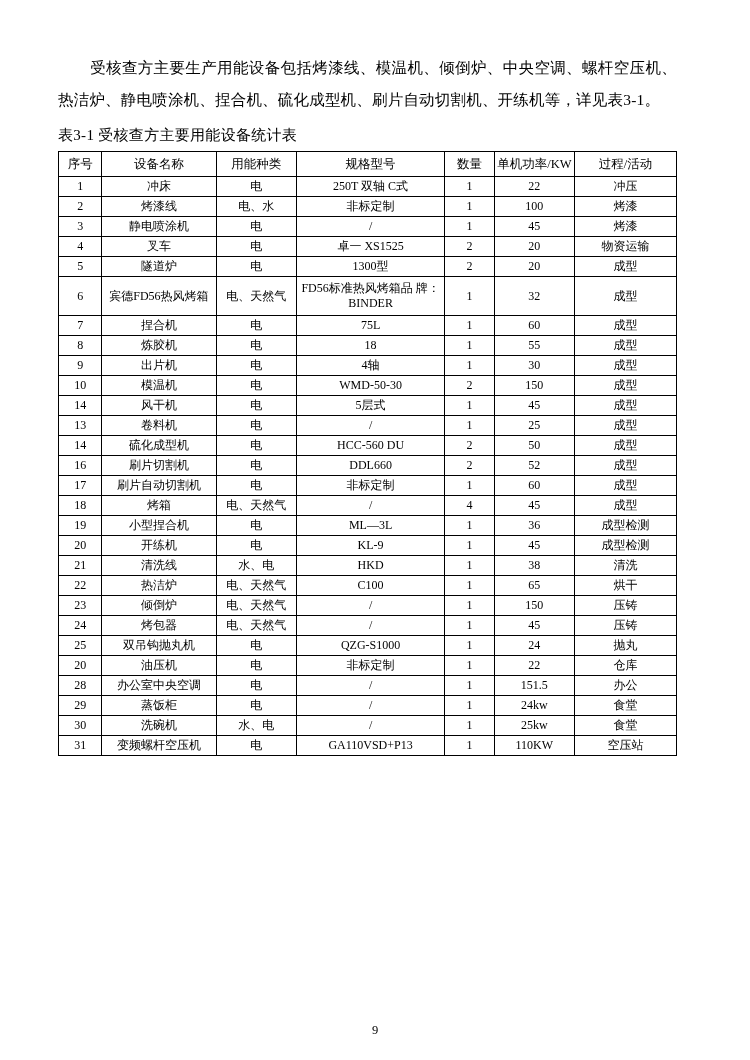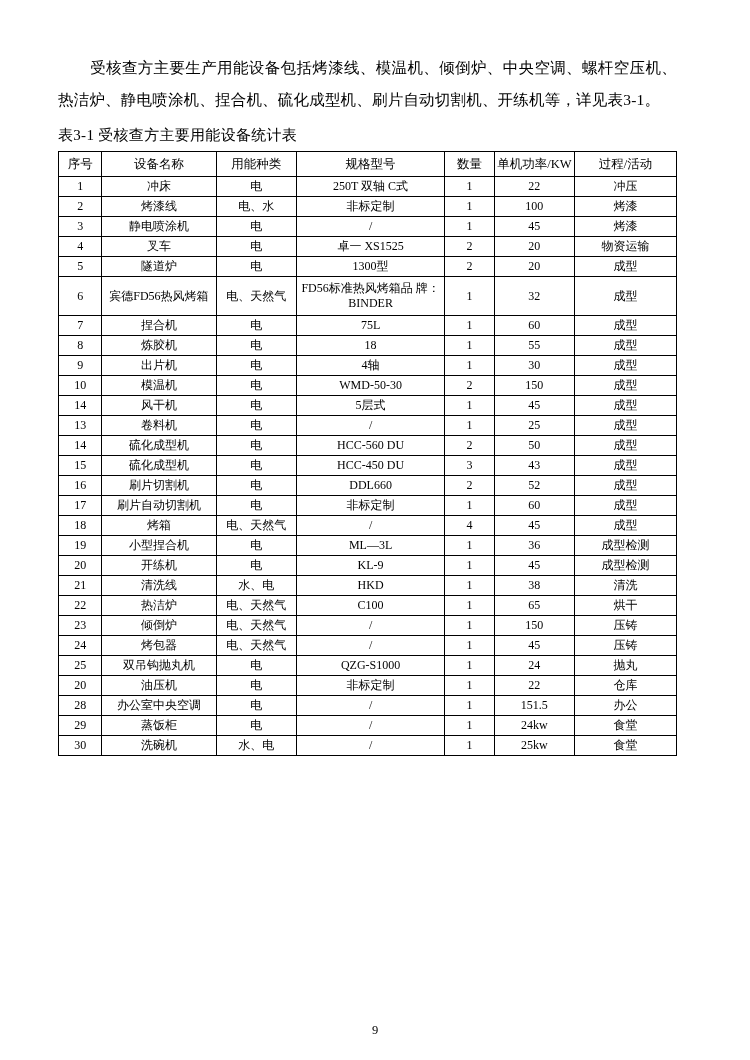--- a/index.html
+++ b/index.html
@@ -226,29 +226,20 @@
         <tr>
           <td class="num">14</td>
           <td class="name">硫化成型机</td>
           <td class="energy">电</td>
           <td class="model">HCC-560 DU</td>
           <td class="qty">2</td>
           <td class="power">50</td>
           <td class="process">成型</td>
         </tr>
         <tr>
-          <td class="num">15</td>
-          <td class="name">硫化成型机</td>
-          <td class="energy">电</td>
-          <td class="model">HCC-450 DU</td>
-          <td class="qty">3</td>
-          <td class="power">43</td>
-          <td class="process">成型</td>
-        </tr>
-        <tr>
           <td class="num">16</td>
           <td class="name">刷片切割机</td>
           <td class="energy">电</td>
           <td class="model">DDL660</td>
           <td class="qty">2</td>
           <td class="power">52</td>
           <td class="process">成型</td>
         </tr>
         <tr>
           <td class="num">17</td>
@@ -360,17 +351,26 @@
         </tr>
         <tr>
           <td class="num">30</td>
           <td class="name">洗碗机</td>
           <td class="energy">水、电</td>
           <td class="model">/</td>
           <td class="qty">1</td>
           <td class="power">25kw</td>
           <td class="process">食堂</td>
         </tr>
+        <tr>
+          <td class="num">31</td>
+          <td class="name">变频螺杆空压机</td>
+          <td class="energy">电</td>
+          <td class="model">GA110VSD+P13</td>
+          <td class="qty">1</td>
+          <td class="power">110KW</td>
+          <td class="process">空压站</td>
+        </tr>
       </tbody>
   </table>
 
   <div class="page-number">9</div>
 </div>
 
 </body></html>

